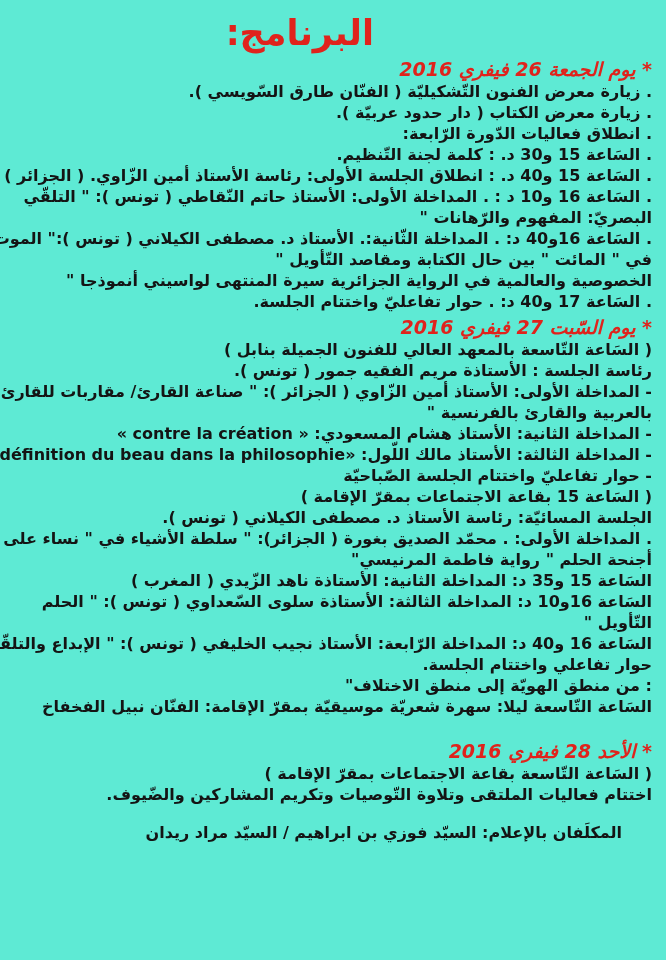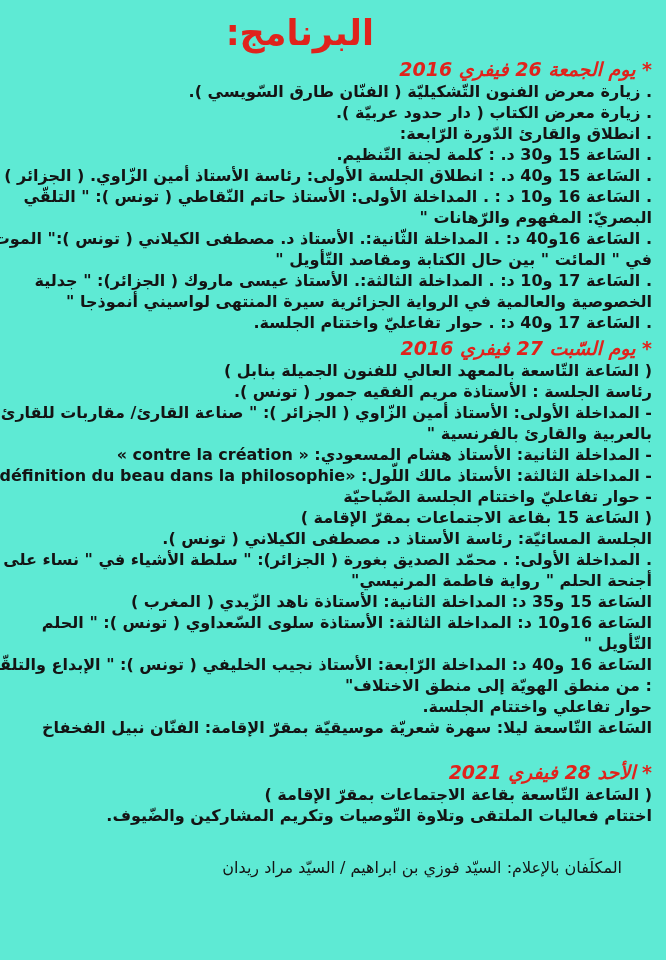--- a/index.html
+++ b/index.html
@@ -40,48 +40,47 @@
   .section-sat .day-heading { margin-top: 3px; }
   .section-sun .day-heading { margin-top: 22px; }
   .line {
     font-size: 16px;
     line-height: 21px;
     font-weight: 700;
     white-space: nowrap;
     color: #141414;
   }
   .footer-line {
-    margin-top: 31px;
+    margin-top: 17px;
     margin-right: 30px; 
     font-size: 16px;
     line-height: 21px;
-    font-weight: 400;
+    font-weight: 700;
     white-space: nowrap;
     color: #141414;
   }
 </style>
 </head>
 <body>
 
 <div class="page">
 
   <h1 class="doc-title">البرنامج:</h1>
 
   <section class="section-fri">
     <h2 class="day-heading">* يوم الجمعة 26 فيفري 2016</h2>
     <div class="line">. زيارة معرض الفنون التّشكيليّة ( الفنّان طارق السّويسي ).</div>
     <div class="line">. زيارة معرض الكتاب ( دار حدود عربيّة ).</div>
-    <div class="line">. انطلاق والقارئ الدّورة الرّابعة:</div>
+    <div class="line">. انطلاق فعاليات الدّورة الرّابعة:</div>
     <div class="line">. السَاعة 15 و30 د. : كلمة لجنة التّنظيم.</div>
     <div class="line">. السَاعة 15 و40 د. : انطلاق الجلسة الأولى: رئاسة الأستاذ أمين الزّاوي. ( الجزائر )</div>
     <div class="line">. السَاعة 16 و10 د : . المداخلة الأولى: الأستاذ حاتم النّقاطي ( تونس ): " التلقّي</div>
     <div class="line">البصريّ: المفهوم والرّهانات "</div>
     <div class="line">. السَاعة 16و40 د: . المداخلة الثّانية:. الأستاذ د. مصطفى الكيلاني ( تونس ):" الموت</div>
     <div class="line">في " المائت " بين حال الكتابة ومقاصد التّأويل "</div>
-    <div class="line">. السَاعة 17 و10 د:  . المداخلة الثالثة:. الأستاذ عيسى ماروك ( الجزائر): " جدلية</div>
     <div class="line">الخصوصية والعالمية في الرواية الجزائرية سيرة المنتهى لواسيني أنموذجا "</div>
     <div class="line">. السَاعة 17 و40 د: . حوار تفاعليّ واختتام الجلسة.</div>
   </section>
 
   <section class="section-sat">
     <h2 class="day-heading">* يوم السّبت 27 فيفري 2016</h2>
     <div class="line">( السَاعة التّاسعة بالمعهد العالي للفنون الجميلة بنابل )</div>
     <div class="line">رئاسة الجلسة : الأستاذة مريم الفقيه جمور ( تونس ).</div>
     <div class="line">- المداخلة الأولى: الأستاذ أمين الزّاوي ( الجزائر ): " صناعة القارئ/ مقاربات للقارئ</div>
     <div class="line">بالعربية والقارئ بالفرنسية "</div>
@@ -89,26 +88,26 @@
     <div class="line">- المداخلة الثالثة: الأستاذ مالك اللّول: «La définition du beau dans la philosophie »</div>
     <div class="line">- حوار تفاعليّ واختتام الجلسة الصّباحيّة</div>
     <div class="line">( السَاعة 15 بقاعة الاجتماعات بمقرّ الإقامة )</div>
     <div class="line">الجلسة المسائيّة: رئاسة الأستاذ د. مصطفى الكيلاني ( تونس ).</div>
     <div class="line">. المداخلة الأولى: . محمّد الصديق بغورة ( الجزائر): " سلطة الأشياء في " نساء على</div>
     <div class="line">أجنحة الحلم " رواية فاطمة المرنيسي"</div>
     <div class="line">السَاعة 15 و35 د: المداخلة الثانية: الأستاذة ناهد الزّيدي ( المغرب )</div>
     <div class="line">السَاعة 16و10 د: المداخلة الثالثة: الأستاذة سلوى السّعداوي ( تونس ): " الحلم</div>
     <div class="line">التّأويل "</div>
     <div class="line">السَاعة 16 و40 د: المداخلة الرّابعة: الأستاذ نجيب الخليفي ( تونس ): " الإبداع والتلقّي</div>
+    <div class="line">حوار تفاعلي واختتام الجلسة.</div>
     <div class="line">: من منطق الهويّة إلى منطق الاختلاف"</div>
-    <div class="line">حوار تفاعلي واختتام الجلسة.</div>
     <div class="line">السَاعة التّاسعة ليلا: سهرة شعريّة موسيقيّة بمقرّ الإقامة: الفنّان نبيل الفخفاخ</div>
   </section>
 
   <section class="section-sun">
-    <h2 class="day-heading">* الأحد 28 فيفري 2021</h2>
+    <h2 class="day-heading">* الأحد 28 فيفري 2016</h2>
     <div class="line">( السَاعة التّاسعة بقاعة الاجتماعات بمقرّ الإقامة )</div>
     <div class="line">اختتام فعاليات الملتقى وتلاوة التّوصيات وتكريم المشاركين والضّيوف.</div>
   </section>
 
   <div class="footer-line">المكلَفان بالإعلام:  السيّد فوزي بن ابراهيم  / السيّد مراد ريدان</div>
 
 </div>
 
 </body></html>

